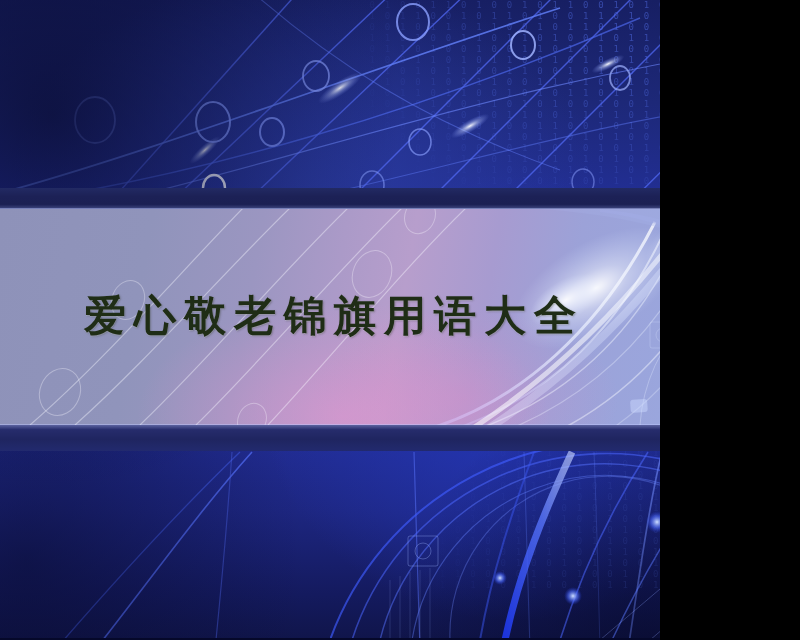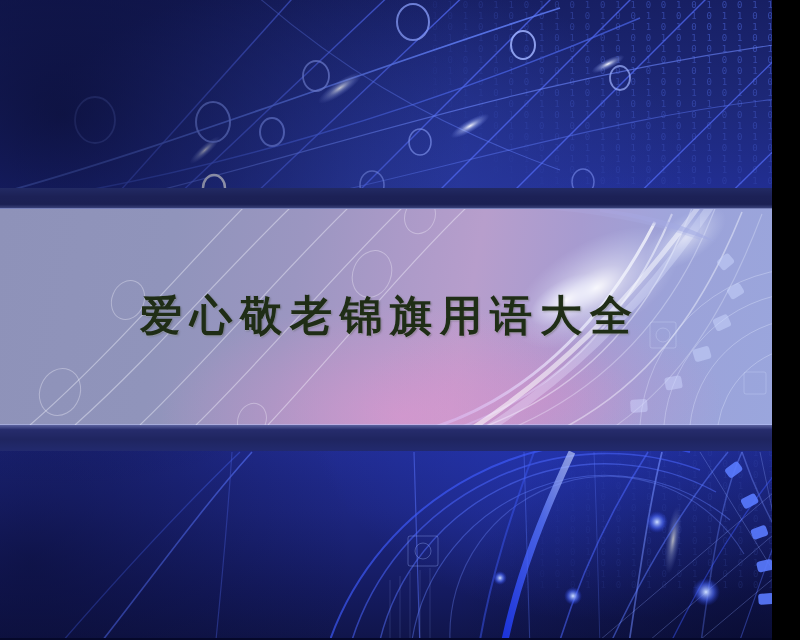--- a/index.html
+++ b/index.html
@@ -2,21 +2,21 @@
 <html><head>
 <meta charset="utf-8">
 <style>
   html, body {
     margin: 0;
     padding: 0;
     background: #000;
   }
   #stage {
     position: relative;
-    width: 772px;
+    width: 660px;
     height: 640px;
     overflow: hidden;
     font-family: "DejaVu Sans", "Liberation Sans", sans-serif;
     background: #5eead4;
   }
   .layer {
     position: absolute;
     inset: 0;
     width: 100%;
     height: 100%;

